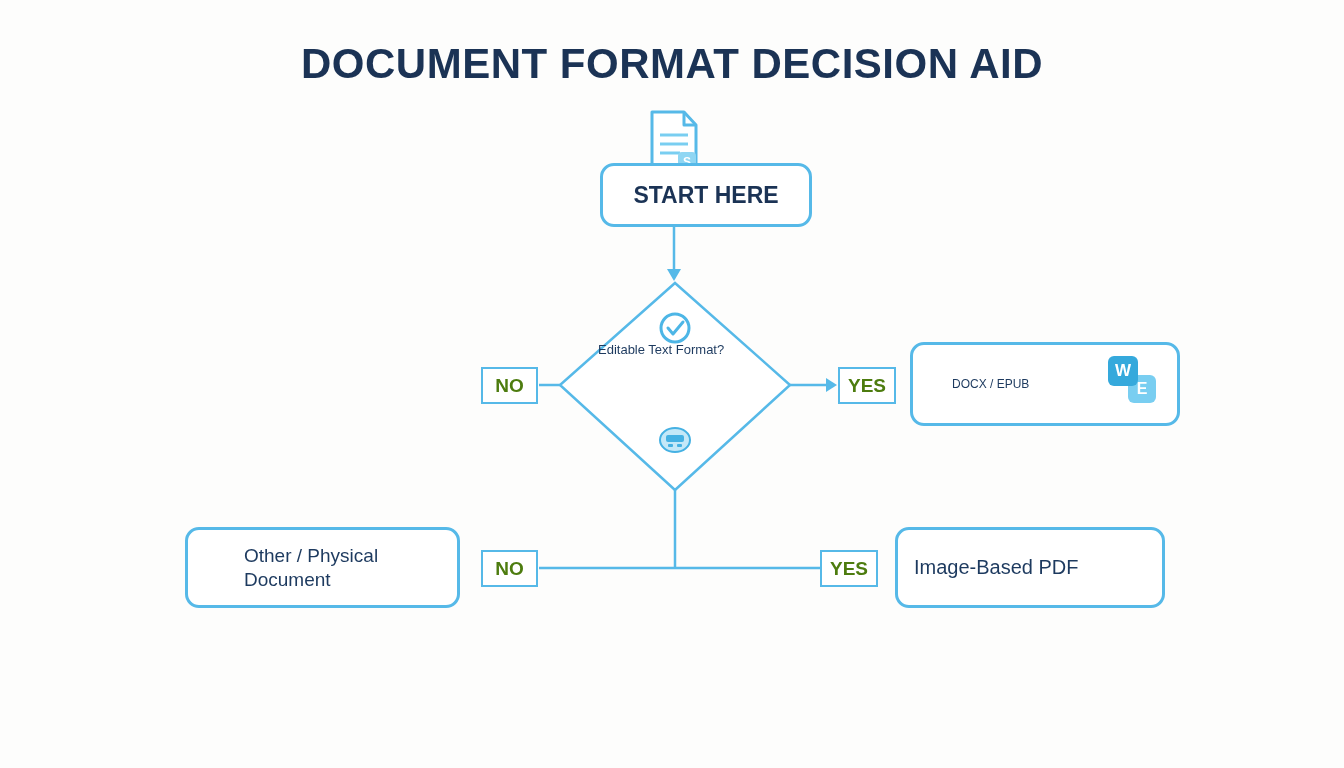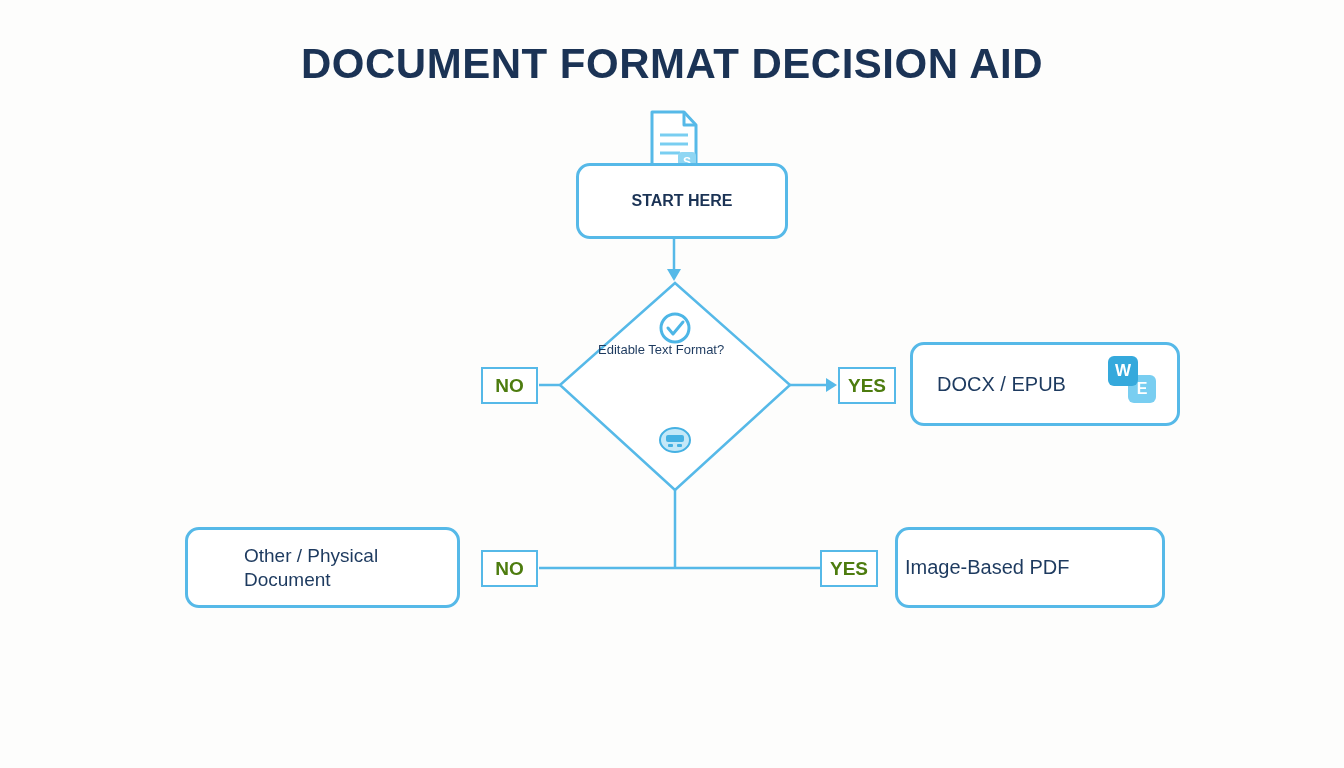--- a/index.html
+++ b/index.html
@@ -25,22 +25,22 @@
     background:#ffffff;
     border:3px solid #56b9e8;
     border-radius:14px;
     box-sizing:border-box;
     display:flex;align-items:center;
     color:#1d3a5f;
   }
   .node.center{justify-content:center;}
 
   .start-box{
-    left:576px;top:163px;width:212px;height:76px;
-    font-size:16px;font-weight:bold;color:#1b3355;
+    left:600px;top:163px;width:212px;height:64px;
+    font-size:23px;font-weight:bold;color:#1b3355;
   }
 
   .label-box{
     position:absolute;
     background:#ffffff;
     border:2.5px solid #56b9e8;
     box-sizing:border-box;
     display:flex;align-items:center;justify-content:center;
     font-size:19px;font-weight:bold;color:#4d7c0f;
   }
@@ -50,25 +50,25 @@
   .yes-bottom{left:820px;top:550px;width:58px;height:37px;}
 
   .decision-text{
     position:absolute;left:598px;top:341px;width:154px;
     font-size:13px;line-height:1.35;
     color:#1d3a5f;font-weight:500;
   }
 
   .docx-box{
     left:910px;top:342px;width:270px;height:84px;
-    padding-left:24px;font-size:20px;font-weight:500;
+    padding-left:39px;font-size:12px;font-weight:500;
   }
   .imagepdf-box{
     left:895px;top:527px;width:270px;height:81px;
-    padding-left:7px;font-size:20px;font-weight:500;
+    padding-left:16px;font-size:20px;font-weight:500;
   }
   .other-box{
     left:185px;top:527px;width:275px;height:81px;
     padding-left:4px;font-size:19px;font-weight:500;
   }
   .other-box .text{width:158px;line-height:1.25;margin-left:12px;}
 
   .badge{
     position:absolute;
     display:flex;align-items:center;justify-content:center;

